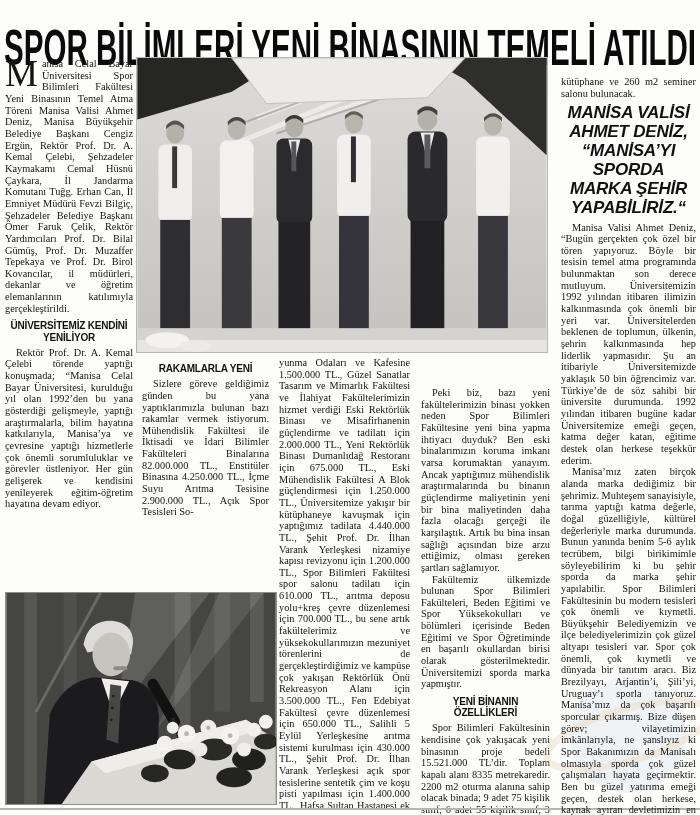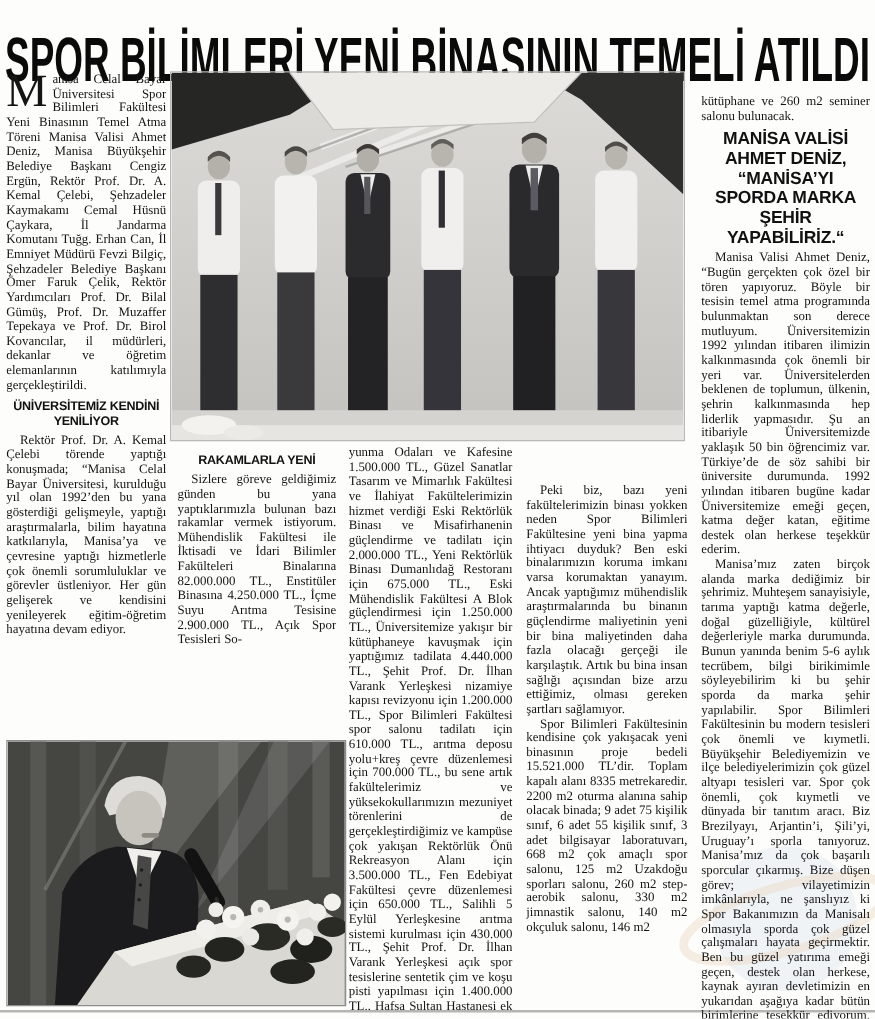--- a/index.html
+++ b/index.html
@@ -7,21 +7,21 @@
         font-family:"Liberation Serif",serif;color:#141414;}
   
   .headline-wrap{position:absolute;left:0;top:19px;width:565px;height:54px;}
   .headline-wrap text{font-family:"Liberation Sans",sans-serif;font-weight:bold;fill:#0a0a0a;}
   
   .col{position:absolute;overflow:hidden;font-size:10.3px;line-height:11.65px;text-align:justify;}
   .col p{margin:0;}
   .col p.indent{text-indent:11px;font-family:Liberation Serif, serif;}
   .subhead{font-family:"Liberation Sans",sans-serif;font-weight:700;font-size:10px;
            letter-spacing:-0.2px;text-align:center;line-height:1.12;margin:6px 2px 4px 2px;color:#111;}
-  .subhead.lg{font-size:14px;margin-top:4px;}
+  .subhead.lg{font-size:17px;margin-top:4px;font-style:italic;}
   .dropcap{float:left;font-size:37px;line-height:30px;padding:1px 4px 0 0;font-weight:400;}
   .col1{left:5px;top:58px;width:128px;height:534px;}
   .col2{left:142px;top:357px;width:127px;height:232px;}
   .col3{left:279px;top:357px;width:131px;height:451px;}
   .col4{left:421px;top:357px;width:129px;height:451px;margin-top:30px;}
   .col5{left:561px;top:58px;width:135px;height:748px;z-index:2;margin-top:18px;}
   
   .photo{position:absolute;overflow:hidden;}
   .photo svg{display:block;}
   .main-photo{left:136px;top:57px;width:412px;height:296px;border:1px solid #b9b8b5;box-sizing:border-box;}
@@ -134,20 +134,22 @@
     </div>
   <div class="col col2">
       <div class="subhead">RAKAMLARLA YENİ</div>
       <p class="indent">Sizlere göreve geldiğimiz günden bu yana yaptıklarımızla bulunan bazı rakamlar vermek istiyorum. Mühendislik Fakültesi ile İktisadi ve İdari Bilimler Fakülteleri Binalarına 82.000.000 TL., Enstitüler Binasına 4.250.000 TL., İçme Suyu Arıtma Tesisine 2.900.000 TL.,  Açık Spor Tesisleri So-</p>
     </div>
   <div class="col col3">
       <p>yunma Odaları ve Kafesine 1.500.000 TL., Güzel Sanatlar Tasarım ve Mimarlık Fakültesi ve İlahiyat Fakültelerimizin hizmet verdiği Eski Rektörlük Binası ve Misafirhanenin güçlendirme ve tadilatı için 2.000.000 TL., Yeni Rektörlük Binası Dumanlıdağ Restoranı için 675.000 TL., Eski Mühendislik Fakültesi A Blok güçlendirmesi için 1.250.000 TL., Üniversitemize yakışır bir kütüphaneye kavuşmak için yaptığımız tadilata 4.440.000 TL., Şehit Prof. Dr. İlhan Varank Yerleşkesi nizamiye kapısı revizyonu için 1.200.000 TL., Spor Bilimleri Fakültesi spor salonu tadilatı için 610.000 TL., arıtma deposu yolu+kreş çevre düzenlemesi için 700.000 TL., bu sene artık fakültelerimiz ve yüksekokullarımızın mezuniyet törenlerini de gerçekleştirdiğimiz ve kampüse çok yakışan Rektörlük Önü Rekreasyon Alanı için 3.500.000 TL., Fen Edebiyat Fakültesi çevre düzenlemesi için 650.000 TL., Salihli 5 Eylül Yerleşkesine arıtma sistemi kurulması için 430.000 TL., Şehit Prof. Dr. İlhan Varank Yerleşkesi açık spor tesislerine sentetik çim ve koşu pisti yapılması için 1.400.000 TL., Hafsa Sultan Hastanesi ek binası için 23.500.000 TL., hastane yangın merdivenleri için 3.000.000 TL. harcadık.</p>
     </div>
   <div class="col col4">
       <p class="indent">Peki biz, bazı yeni fakültelerimizin binası yokken neden Spor Bilimleri Fakültesine yeni bina yapma ihtiyacı duyduk? Ben eski binalarımızın koruma imkanı varsa korumaktan yanayım. Ancak yaptığımız mühendislik araştırmalarında bu binanın güçlendirme maliyetinin yeni bir bina maliyetinden daha fazla olacağı gerçeği ile karşılaştık. Artık bu bina insan sağlığı açısından bize arzu ettiğimiz, olması gereken şartları sağlamıyor.</p>
+      <p class="indent">Fakültemiz ülkemizde bulunan Spor Bilimleri Fakülteleri, Beden Eğitimi ve Spor Yüksekokulları ve bölümleri içerisinde Beden Eğitimi ve Spor Öğretiminde en başarılı okullardan birisi olarak gösterilmektedir. Üniversitemizi sporda marka yapmıştır.</p>
+      <div class="subhead">YENİ BİNANIN ÖZELLİKLERİ</div>
       <p class="indent">Spor Bilimleri Fakültesinin kendisine çok yakışacak yeni binasının proje bedeli 15.521.000 TL’dir. Toplam kapalı alanı 8335 metrekaredir. 2200 m2 oturma alanına sahip olacak binada; 9 adet 75 kişilik sınıf, 6 adet 55 kişilik sınıf, 3 adet bilgisayar laboratuvarı, 668 m2 çok amaçlı spor salonu, 125 m2 Uzakdoğu sporları salonu, 260 m2 step-aerobik salonu, 330 m2  jimnastik salonu, 140 m2  okçuluk salonu, 146 m2</p>
     </div>
   <div class="col col5">
       <p>kütüphane ve 260 m2 seminer salonu bulunacak.</p>
       <div class="subhead lg">MANİSA VALİSİ AHMET DENİZ, “MANİSA’YI SPORDA MARKA ŞEHİR YAPABİLİRİZ.“</div>
       <p class="indent">Manisa Valisi Ahmet Deniz, “Bugün gerçekten çok özel bir tören yapıyoruz. Böyle bir tesisin temel atma programında bulunmaktan son derece mutluyum. Üniversitemizin 1992 yılından itibaren ilimizin kalkınmasında çok önemli bir yeri var. Üniversitelerden beklenen de toplumun, ülkenin, şehrin kalkınmasında hep liderlik yapmasıdır. Şu an itibariyle Üniversitemizde yaklaşık 50 bin öğrencimiz var. Türkiye’de de söz sahibi bir üniversite durumunda. 1992 yılından itibaren bugüne kadar Üniversitemize emeği geçen, katma değer katan, eğitime destek olan herkese teşekkür ederim.</p>
       <p class="indent">Manisa’mız zaten birçok alanda marka dediğimiz bir şehrimiz. Muhteşem sanayisiyle, tarıma yaptığı katma değerle, doğal güzelliğiyle, kültürel değerleriyle marka durumunda. Bunun yanında benim 5-6 aylık tecrübem, bilgi birikimimle söyleyebilirim ki bu şehir sporda da marka şehir yapılabilir. Spor Bilimleri Fakültesinin bu modern tesisleri çok önemli ve kıymetli. Büyükşehir Belediyemizin ve ilçe belediyelerimizin çok güzel altyapı tesisleri var. Spor çok önemli, çok kıymetli ve dünyada bir tanıtım aracı. Biz Brezilyayı, Arjantin’i, Şili’yi, Uruguay’ı sporla tanıyoruz. Manisa’mız da çok başarılı sporcular çıkarmış. Bize düşen görev; vilayetimizin imkânlarıyla, ne şanslıyız ki Spor Bakanımızın da Manisalı olmasıyla sporda çok güzel çalışmaları hayata geçirmektir. Ben bu güzel yatırıma emeği geçen, destek olan herkese, kaynak ayıran devletimizin en yukarıdan aşağıya kadar bütün birimlerine teşekkür ediyorum. İlimiz açısından hayırlı ve uğurlu olmasını temenni ediyorum” dedi.</p>
     </div>
 
   <div class="photo podium-photo">

